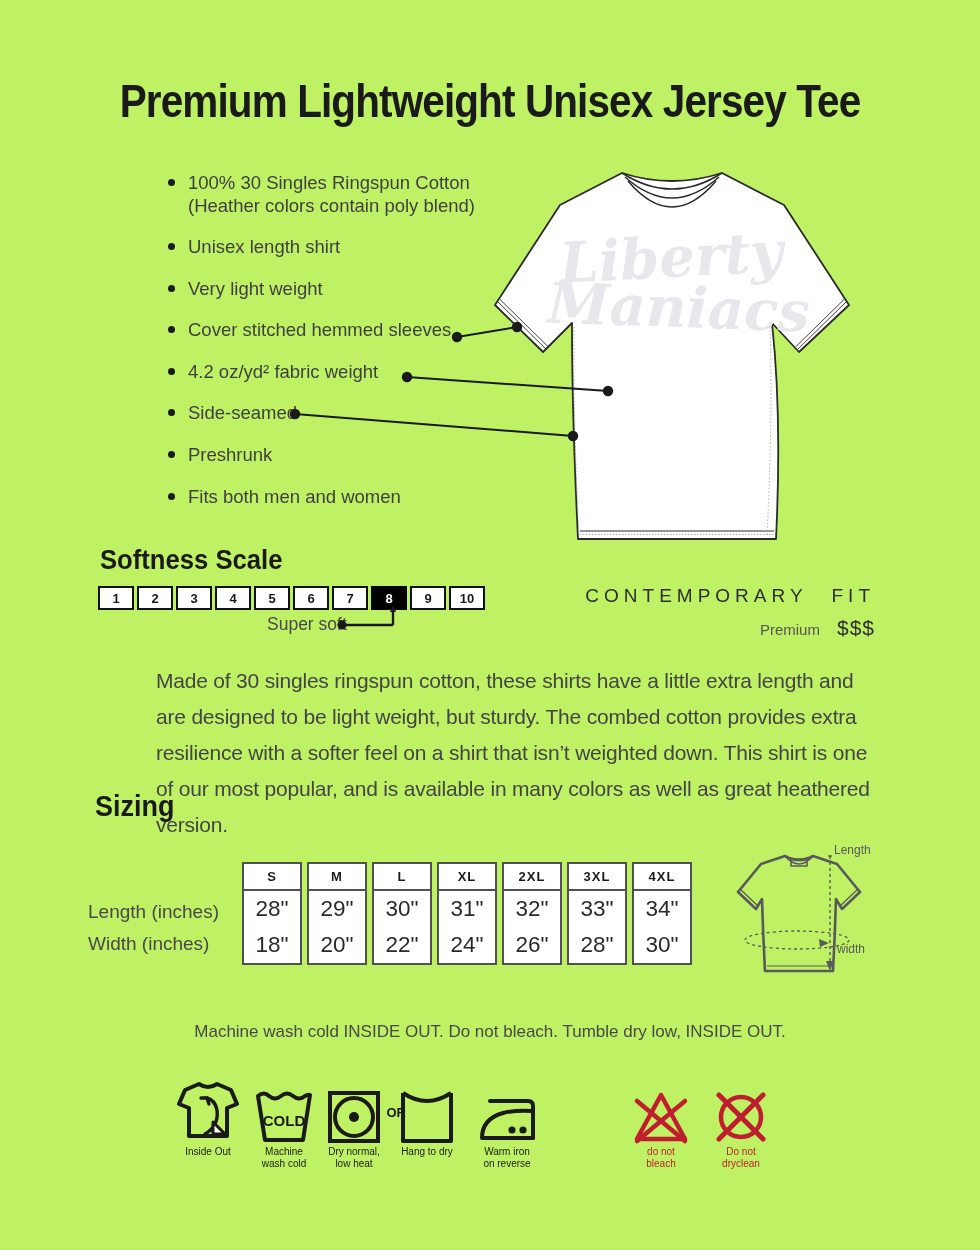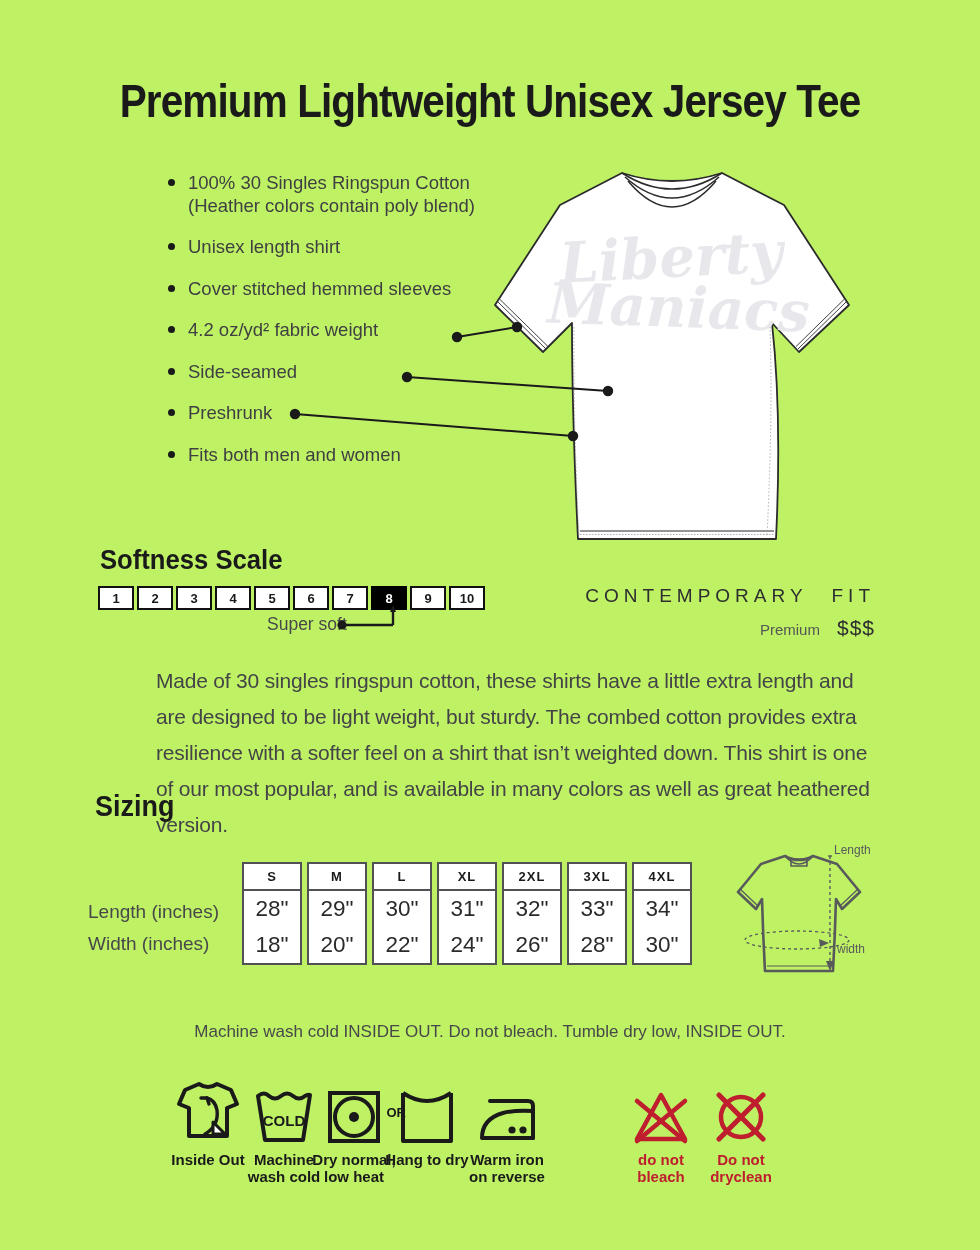--- a/index.html
+++ b/index.html
@@ -51,41 +51,45 @@
   .colh { height:27px; border-bottom:2px solid #515155; display:flex; align-items:center; justify-content:center;
           font-size:13px; font-weight:700; letter-spacing:1px; }
   .colv { height:36px; display:flex; align-items:center; justify-content:center; font-size:22.5px; color:#2a2a2c; }
   .diagram { position:absolute; left:725px; top:840px; }
 
   
   .care-text { position:absolute; top:1022px; left:0; width:980px; text-align:center;
                font-size:17px; color:#48484a; }
   .care-item { position:absolute; top:1078px; width:110px; text-align:center; }
   .icon-box { height:68px; display:flex; align-items:flex-end; justify-content:center; }
-  .care-label { margin-top:5px; font-size:15px; font-weight:700; line-height:1.15; white-space:pre-line; }
+  .care-label { font-size:10px; font-weight:400; line-height:1.15; white-space:pre-line; }
   .care-label.red { color:#be1e2d; }
   .or { position:absolute; top:1105px; left:376px; width:30px; text-align:right;
         font-size:13px; font-weight:700; }
 </style>
 </head>
 <body>
 
 <div class="page">
 
   <h1 class="title">Premium Lightweight Unisex Jersey Tee</h1>
 
   <section class="hero">
     <ul class="features">
       <li>
           <span class="dot"></span>
           <span>100% 30 Singles Ringspun Cotton (Heather colors contain poly blend)</span>
         </li>
       <li>
           <span class="dot"></span>
           <span>Unisex length shirt</span>
+        </li>
+      <li>
+          <span class="dot"></span>
+          <span>Very light weight</span>
         </li>
       <li>
           <span class="dot"></span>
           <span>Cover stitched hemmed sleeves</span>
         </li>
       <li>
           <span class="dot"></span>
           <span>4.2 oz/yd² fabric weight</span>
         </li>
       <li>

